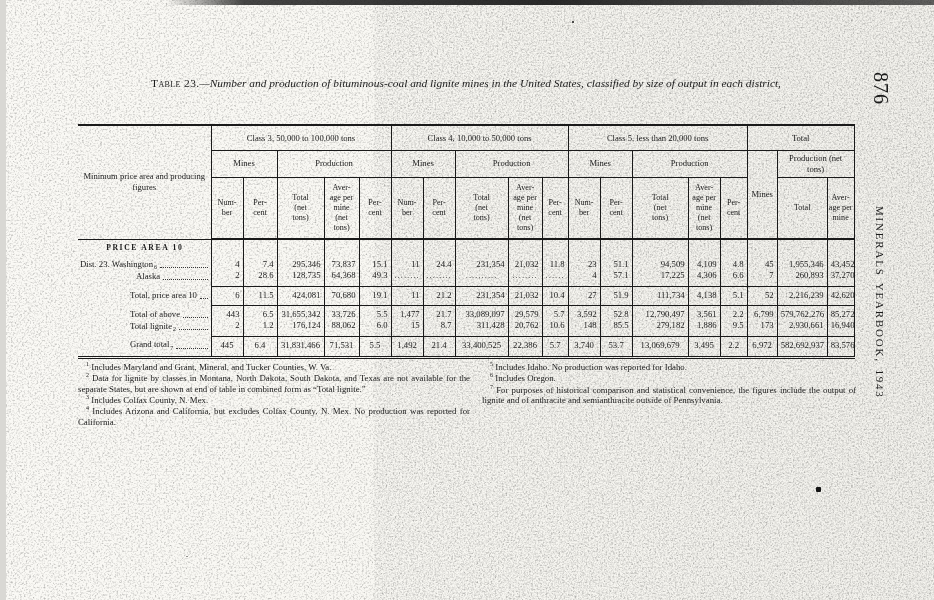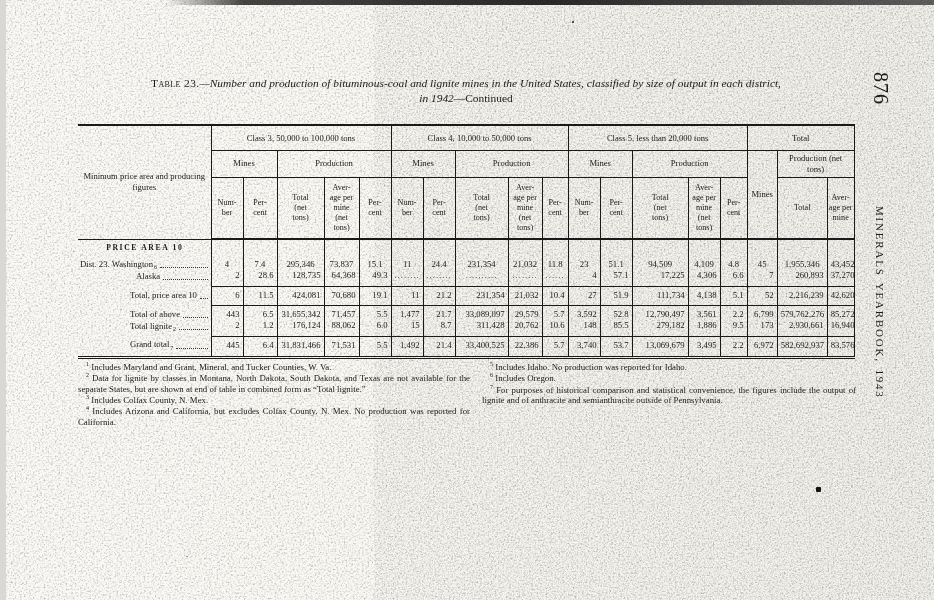--- a/index.html
+++ b/index.html
@@ -32,26 +32,26 @@
   .h1{height:25px;} .h1 th{font-size:8.6px;}
   .h2{height:27px;} .h2 th{font-size:8.6px;}
   .h3{height:62px;}
   .h3 th, th.msingle{border-bottom:2px solid #1a1a1a;}
   th.stub{border-left:0;font-size:8.6px;line-height:1.35;}
   tbody td{border-left:1px solid #1a1a1a;padding:0 3px;text-align:right;white-space:nowrap;
     overflow:hidden;font-size:8.7px;line-height:1.3;}
   tbody td:first-child{border-left:0;}
   tr.sec td{height:17px;}
   .seclab{text-align:center;letter-spacing:1.6px;font-size:7.7px;font-weight:700;}
-  tr.r1 td{padding-top:2px;text-align:center;}
+  tr.r1 td{padding-top:2px;}
   tr.r2 td{padding-bottom:4px;}
   tr.tpa td{padding-top:3px;padding-bottom:4px;}
   tr.ta  td{padding-top:3px;}
   tr.tl  td{padding-bottom:4px;}
-  tr.gt  td{padding-top:3px;padding-bottom:5px;}
+  tr.gt  td{padding-top:3px;padding-bottom:5px;text-align:center;}
   tr.tpa td.rl,tr.ta td.rl,tr.gt td.rl{border-top:1px solid #1a1a1a;}
   td.lbl{text-align:left;padding-left:2px;padding-right:1px;}
   .lr{display:flex;align-items:flex-end;}
   .lt{white-space:nowrap;}
   .dots{flex:1 1 auto;border-bottom:1.5px dotted #3a3a3a;margin:0 2px 2px 3px;min-width:5px;}
   sup.fnm{font-size:6px;line-height:1;margin-left:1px;}
   td.dash{text-align:center;letter-spacing:1px;color:#2a2a2a;padding-left:1px;padding-right:1px;}
 
   
   .footnotes{position:absolute;left:72px;top:361px;width:778px;display:flex;gap:12px;font-size:8.8px;line-height:1.18;}
@@ -85,21 +85,20 @@
 
   <div class="top-band"></div>
   <div class="speck sp1"></div>
   <div class="speck sp2"></div>
   <div class="speck sp3"></div>
 
   <div class="content">
 
     <div class="title-block">
       <div class="t1"><span class="tlabel">Table 23.</span><span class="titalic">—Number and production of bituminous-coal and lignite mines in the United States, classified by size of output in each district,</span></div>
-      <div class="t1"><span class="titalic">in 1942</span><span>—Continued</span></div>
     </div>
 
     <table>
       <colgroup>
         <col style="width:133px">
           <col style="width:32px">
           <col style="width:34px">
           <col style="width:47px">
           <col style="width:35px">
           <col style="width:32px">
@@ -291,21 +290,21 @@
         <tr class="ta">
           <td class="lbl">
               <div class="lr" style="padding-left:50px">
                 <span class="lt">Total of above</span>
                 <span class="dots"></span>
               </div>
             </td>
           <td class="rl">443</td>
             <td class="rl">6.5</td>
             <td class="rl">31,655,342</td>
-            <td class="rl">71,457</td>
+            <td class="rl">33,726</td>
             <td class="rl">5.5</td>
             <td class="rl">1,477</td>
             <td class="rl">21.7</td>
             <td class="rl">33,089,097</td>
             <td class="rl">29,579</td>
             <td class="rl">5.7</td>
             <td class="rl">3,592</td>
             <td class="rl">52.8</td>
             <td class="rl">12,790,497</td>
             <td class="rl">3,561</td>

